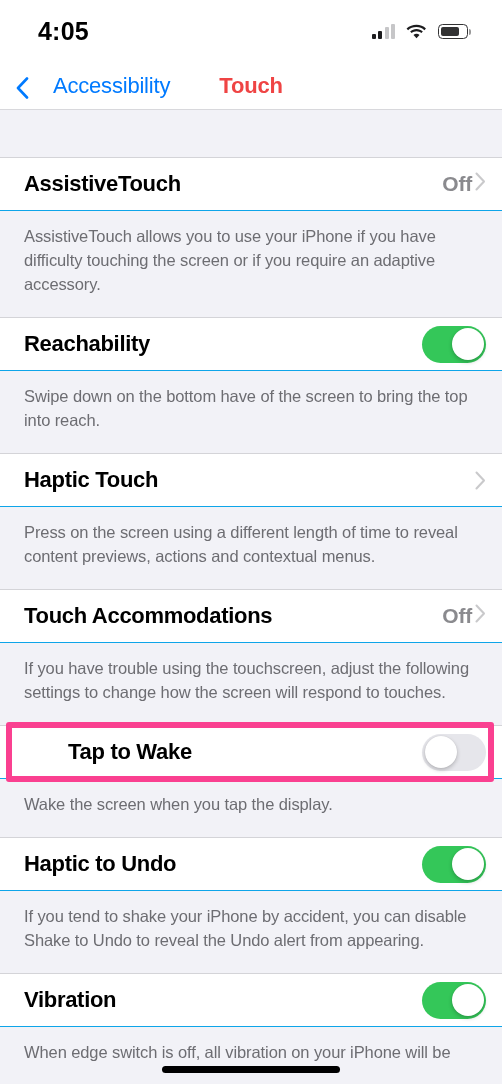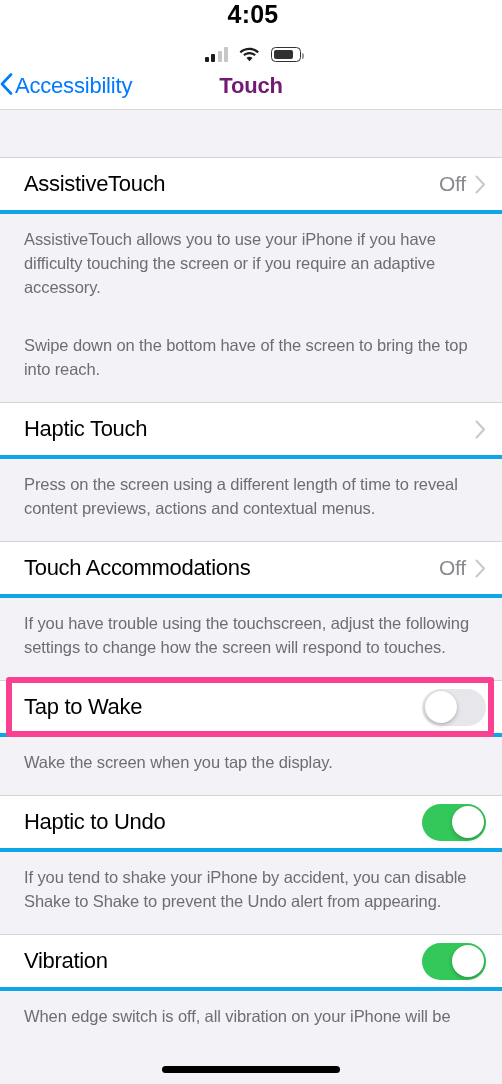--- a/index.html
+++ b/index.html
@@ -10,21 +10,20 @@
     -webkit-font-smoothing:antialiased;
     overflow:hidden;
   }
   .phone { position:relative; width:502px; height:1084px; background:#F2F2F7; }
 
   
   .status-bar {
     height:62px; background:#FFFFFF;
     display:flex; align-items:center; justify-content:space-between;
     padding:0 34px 0 38px;
-    flex-direction:column;
   }
   .status-time { font-size:25px; font-weight:600; color:#000; letter-spacing:0.2px; }
   .status-icons { display:flex; align-items:center; gap:11px; }
 
   .signal { display:flex; align-items:flex-end; gap:2.5px; height:15px; }
   .signal i { display:block; width:4px; border-radius:1px; background:#C6C6C8; }
   .signal i.on { background:#1C1C1E; }
   .signal i:nth-child(1){ height:5px; }
   .signal i:nth-child(2){ height:8px; }
   .signal i:nth-child(3){ height:11.5px; }
@@ -34,40 +33,40 @@
   .battery { position:relative; width:30px; height:15px; border:1.6px solid #1C1C1E; border-radius:4.5px; opacity:.9; }
   .battery .fill { position:absolute; top:2px; left:2px; bottom:2px; width:66%; background:#1C1C1E; border-radius:2px; }
   .battery .cap { position:absolute; right:-4px; top:4.5px; width:2.2px; height:6px; background:#1C1C1E; opacity:.5; border-radius:0 2px 2px 0; }
 
   
   .nav-bar {
     height:48px; background:#FFFFFF;
     display:flex; align-items:center;
     position:relative; border-bottom:1px solid #D8D8DC;
   }
-  .nav-back { display:flex; align-items:flex-start; gap:2px; cursor:pointer; }
+  .nav-back { display:flex; align-items:flex-end; gap:24px; padding-left:16px; cursor:pointer; }
   .nav-back .chev { width:13px; height:22px; flex:0 0 auto; }
   .nav-back-label { font-size:22px; color:#007AFF; letter-spacing:-0.2px; }
   .nav-title {
     position:absolute; left:0; right:0; text-align:center;
-    font-size:22px; font-weight:700; color:#701a75; letter-spacing:-0.2px;
+    font-size:22px; font-weight:700; color:#ef4444; letter-spacing:-0.2px;
     pointer-events:none;
   }
 
   
   .content { background:#F2F2F7; }
   .gap { height:47px; }
 
-  .group { background:#FFFFFF; border-top:1px solid #D4D4D8; border-bottom:4px solid #0ea5e9; }
+  .group { background:#FFFFFF; border-top:1px solid #D4D4D8; border-bottom:1px solid #0ea5e9;font-weight:bold; }
   .row {
     display:flex; align-items:center; justify-content:space-between;
     height:52px; padding:0 16px 0 24px; background:#FFFFFF; cursor:pointer;
   }
   .row-label { font-size:22px; color:#000; letter-spacing:-0.3px; }
-  .row-right { display:flex; align-items:center; gap:9px; }
+  .row-right { display:flex; gap:3px; }
   .row-value { font-size:21px; color:#8A8A8E; letter-spacing:-0.2px; }
   .chevron-r { width:11px; height:19px; flex:0 0 auto; opacity:.45; }
 
   .footer {
     padding:13px 24px 21px 24px;
     font-size:16.5px; line-height:24px; color:#6D6D72;
     letter-spacing:-0.1px; background:#F2F2F7;
   }
 
   
@@ -76,21 +75,21 @@
   .toggle.off { background:#E6E6EB; }
   .toggle .knob {
     position:absolute; top:2.5px; width:32px; height:32px;
     border-radius:50%; background:#FFFFFF;
     box-shadow:0 2px 4px rgba(0,0,0,.22), 0 0 1px rgba(0,0,0,.12);
   }
   .toggle.on  .knob { left:29.5px; }
   .toggle.off .knob { left:2.5px; }
 
   
-  .highlight-wrap { position:relative; }
+  .highlight-wrap { position:relative;padding-left:44px; }
   .highlight-wrap .hl-border {
     position:absolute; left:6px; right:8px; top:-4px; bottom:-4px;
     border:6px solid #FA4090; border-radius:3px;
     pointer-events:none; z-index:5;
   }
 
   
   .home-indicator {
     position:absolute; bottom:11px; left:50%; transform:translateX(-50%);
     width:178px; height:7px; border-radius:4px; background:#000; z-index:20;
@@ -143,20 +142,30 @@
         <span class="row-right">
           <span class="row-value">Off</span>
           <svg class="chevron-r" viewBox="0 0 11 19">
             <path d="M1.5 1.5 9 9.5 1.5 17.5" fill="none" stroke="#8A8A8E" stroke-width="2.1" stroke-linecap="round" stroke-linejoin="round"></path>
           </svg>
         </span>
       </div>
     </div>
     <div class="footer">AssistiveTouch allows you to use your iPhone if you have difficulty touching the screen or if you require an adaptive accessory.</div>
 
+    <div class="group">
+      <div class="row">
+        <span class="row-label">Reachability</span>
+        <span class="row-right">
+          <span class="toggle on">
+              <span class="knob"></span>
+            </span>
+        </span>
+      </div>
+    </div>
     <div class="footer">Swipe down on the bottom have of the screen to bring the top into reach.</div>
 
     <div class="group">
       <div class="row">
         <span class="row-label">Haptic Touch</span>
         <span class="row-right">
           <svg class="chevron-r" viewBox="0 0 11 19">
             <path d="M1.5 1.5 9 9.5 1.5 17.5" fill="none" stroke="#8A8A8E" stroke-width="2.1" stroke-linecap="round" stroke-linejoin="round"></path>
           </svg>
         </span>
@@ -193,21 +202,21 @@
     <div class="group">
       <div class="row">
         <span class="row-label">Haptic to Undo</span>
         <span class="row-right">
           <span class="toggle on">
               <span class="knob"></span>
             </span>
         </span>
       </div>
     </div>
-    <div class="footer">If you tend to shake your iPhone by accident, you can disable Shake to Shake to prevent the Undo alert from appearing.</div>
+    <div class="footer">If you tend to shake your iPhone by accident, you can disable Shake to Undo to reveal the Undo alert from appearing.</div>
 
     <div class="group">
       <div class="row">
         <span class="row-label">Vibration</span>
         <span class="row-right">
           <span class="toggle on">
               <span class="knob"></span>
             </span>
         </span>
       </div>

